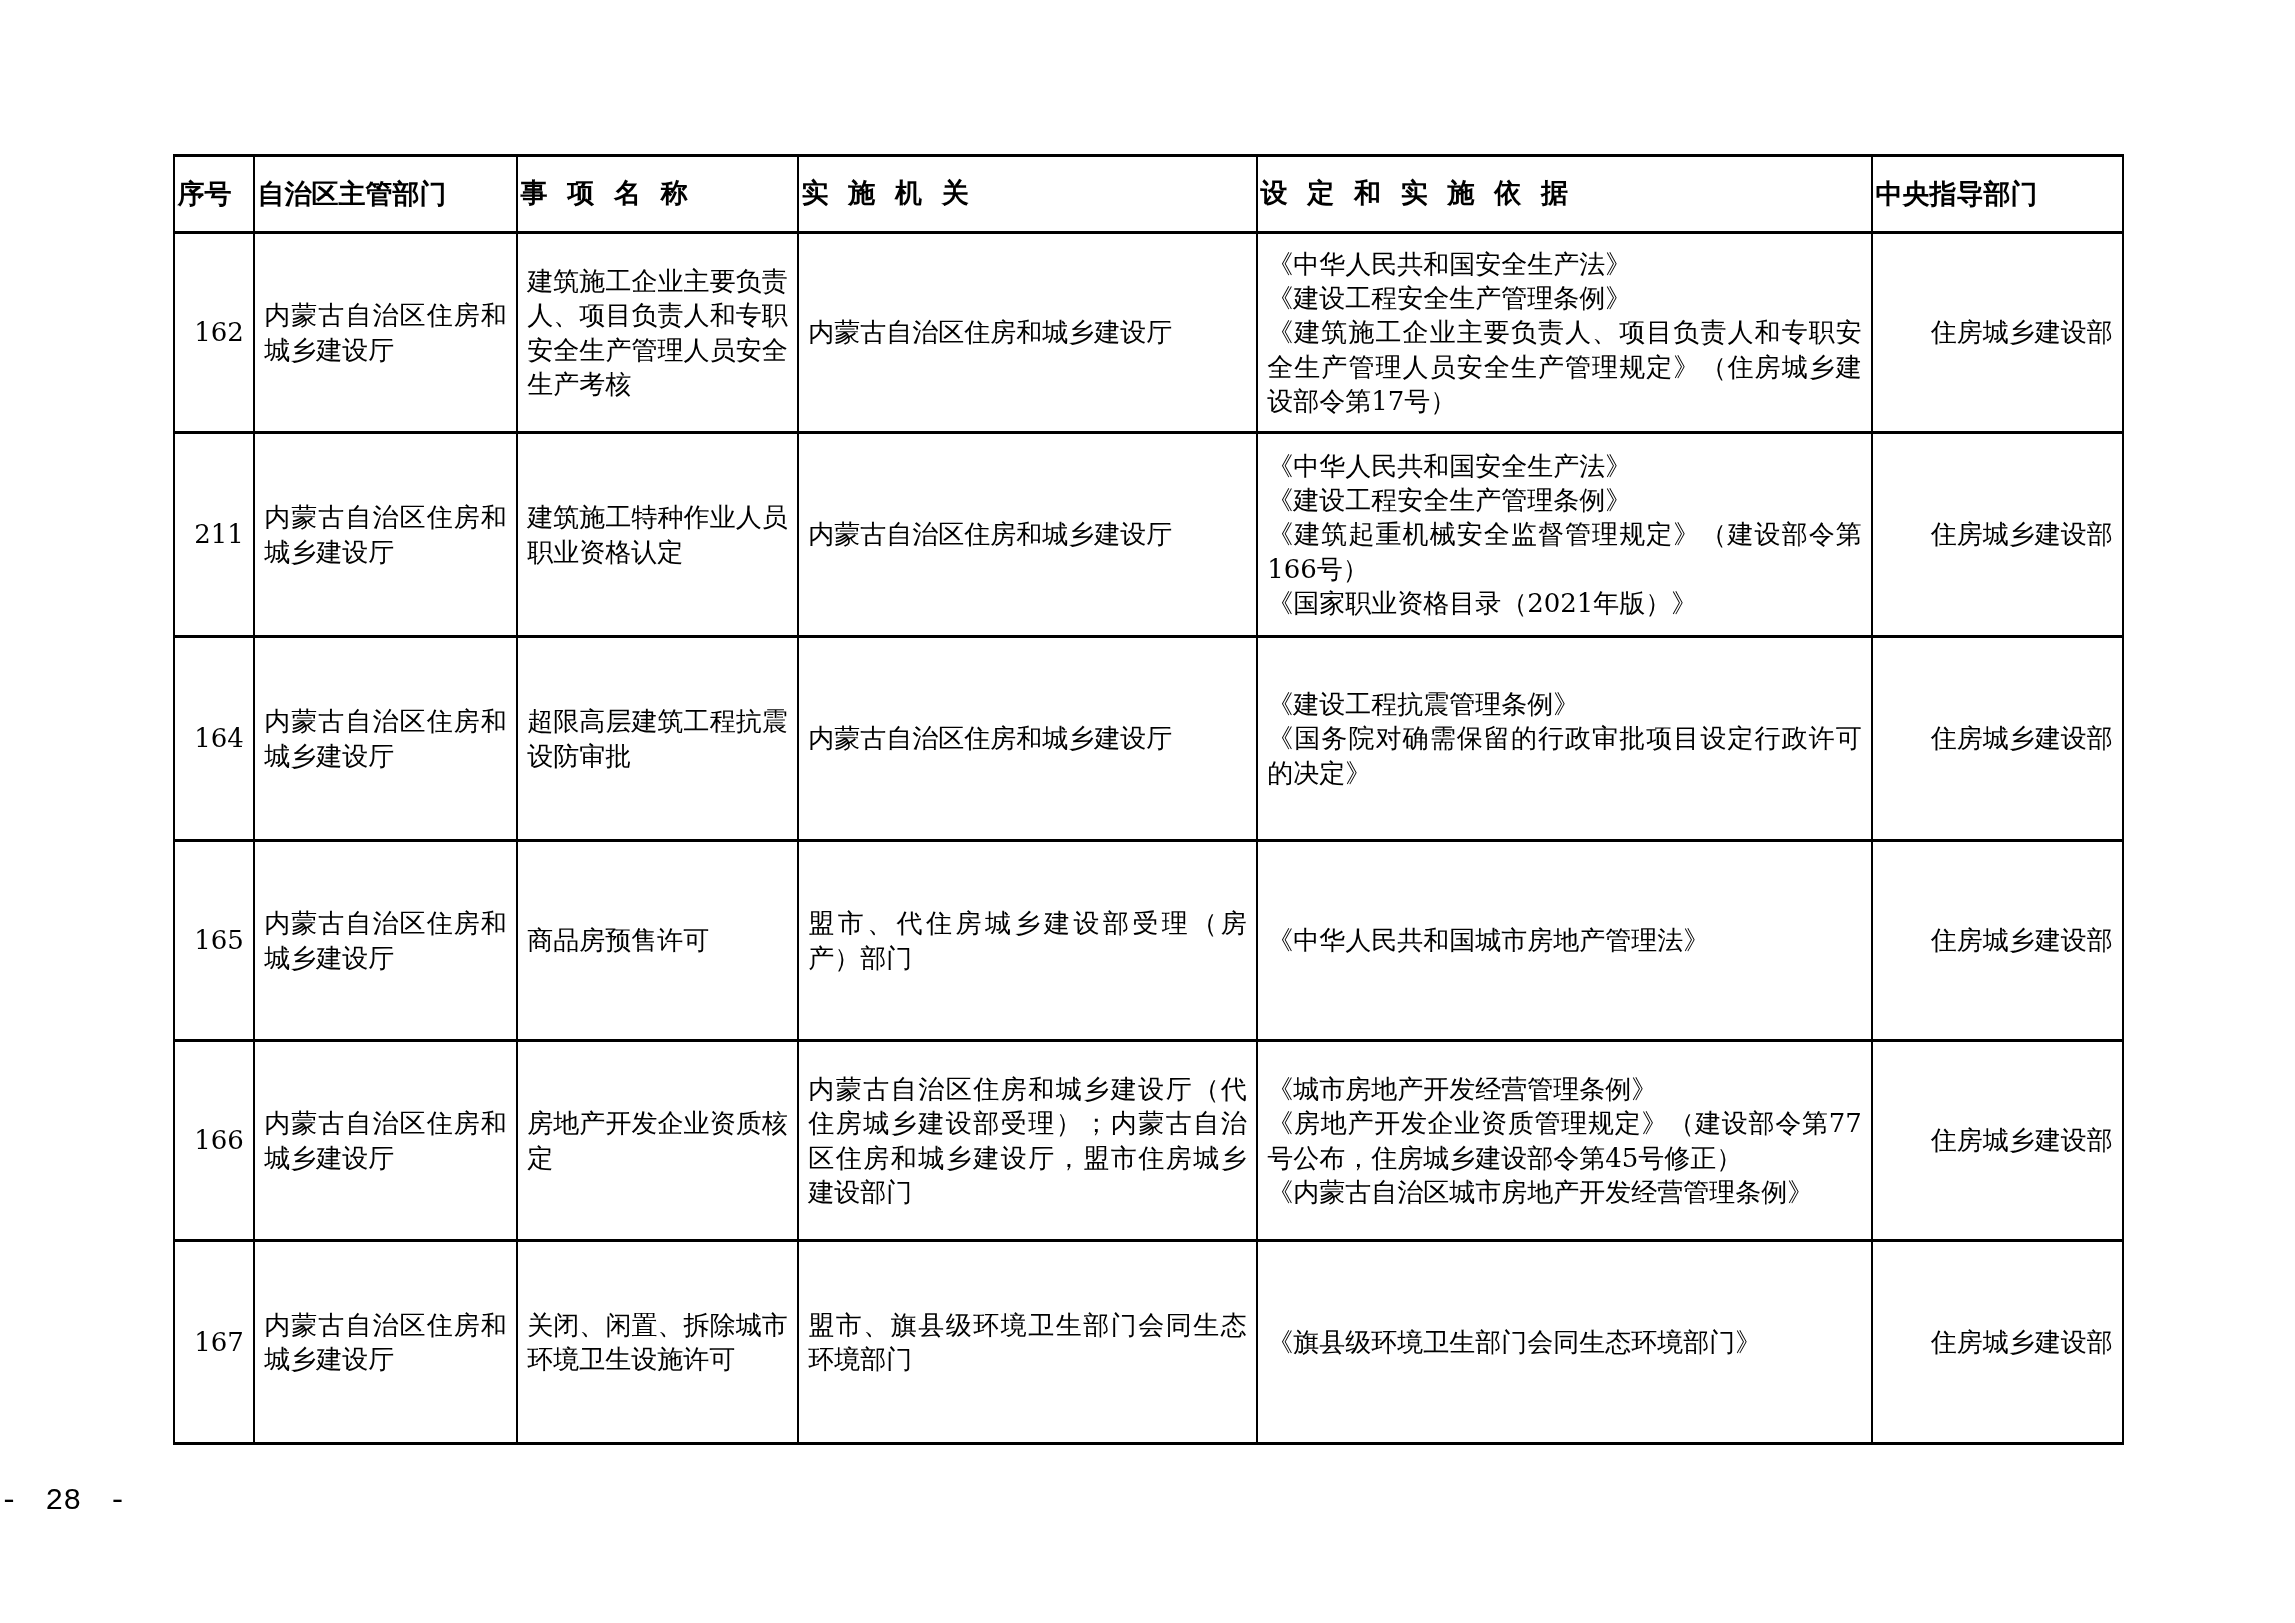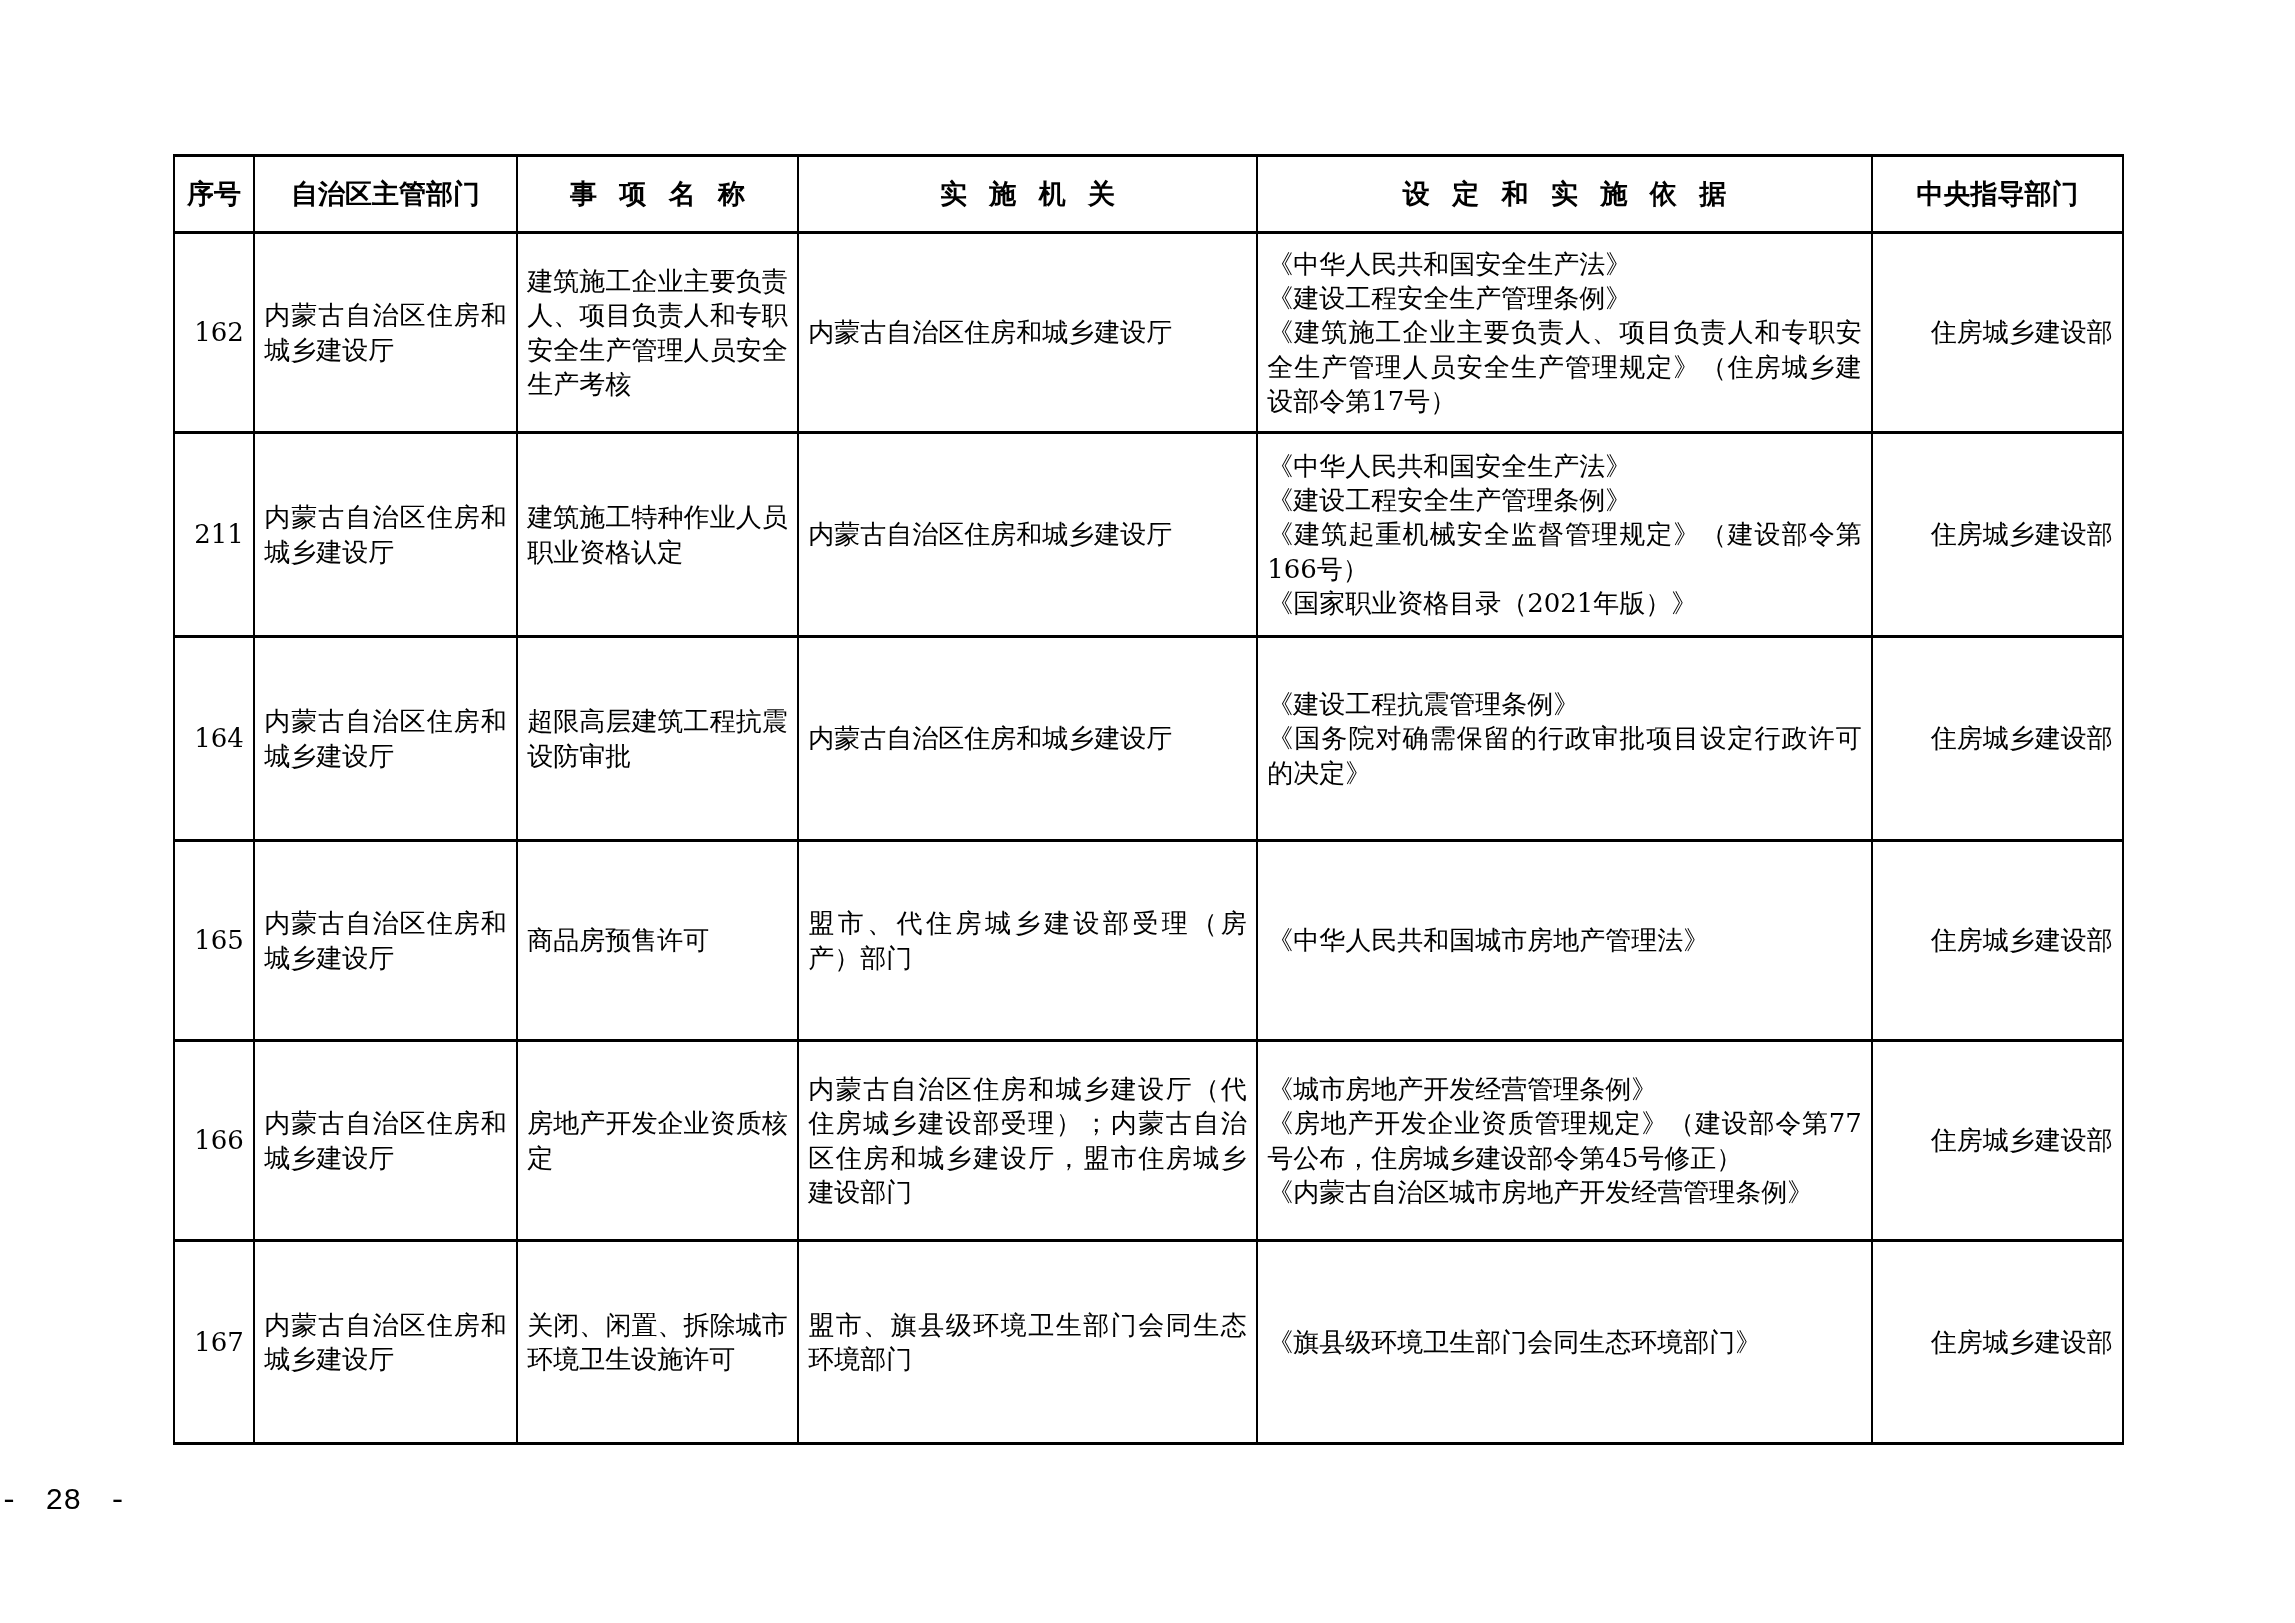--- a/index.html
+++ b/index.html
@@ -28,26 +28,27 @@
     border-bottom-width: 3.3px;
     vertical-align: middle;
     font-size: 26px;
     line-height: 1.32;
     padding: 3.9px 9.2px;
     overflow: hidden;
   }
   .doc-table th {
     font-family: "DejaVu Sans", "Liberation Sans", sans-serif;
     font-weight: bold;
-    text-align: center;
+    text-align: left;
     font-size: 27px;
     padding: 3.9px 2.6px;
   }
   .doc-table th.spaced {
     word-spacing: 13px;
+    font-family: Liberation Serif, serif;
   }
   .doc-table td {
     text-align: justify;
     text-justify: inter-character;
   }
   .doc-table td.center {
     text-align: right;
   }
   .doc-table td.basis {
     white-space: pre-line;

